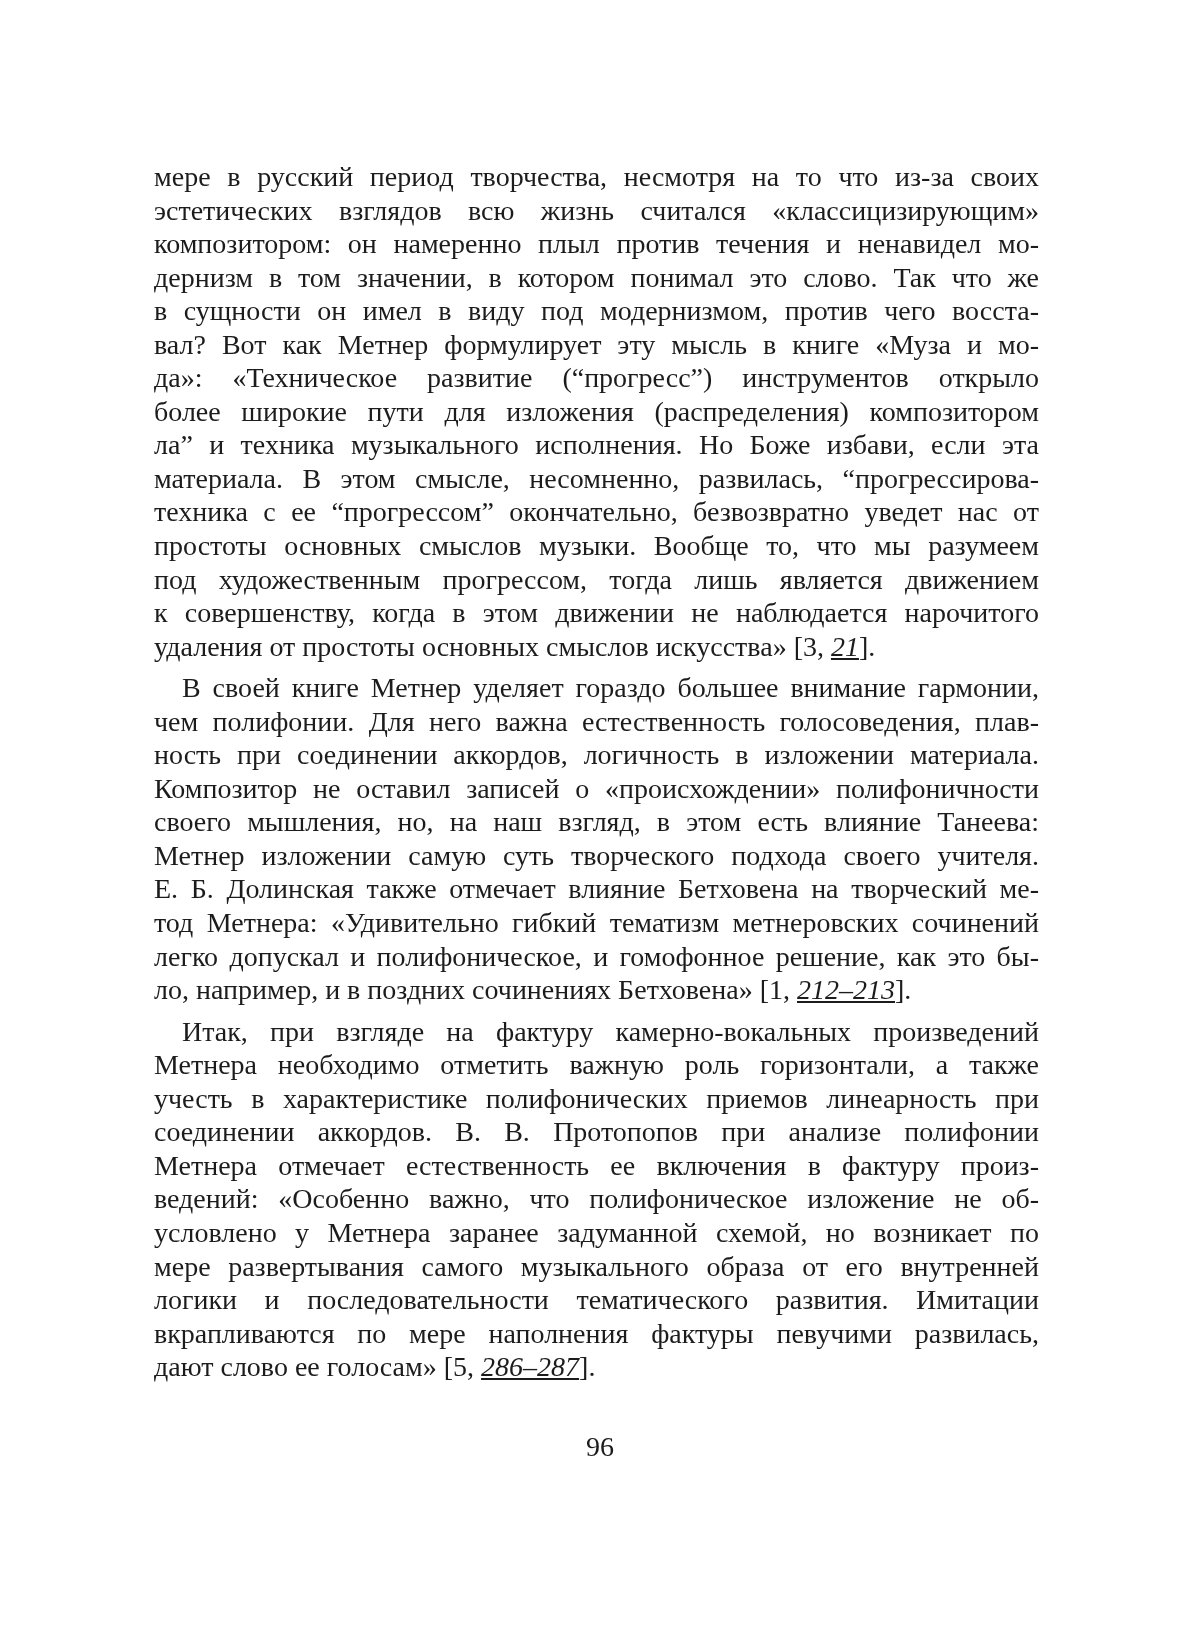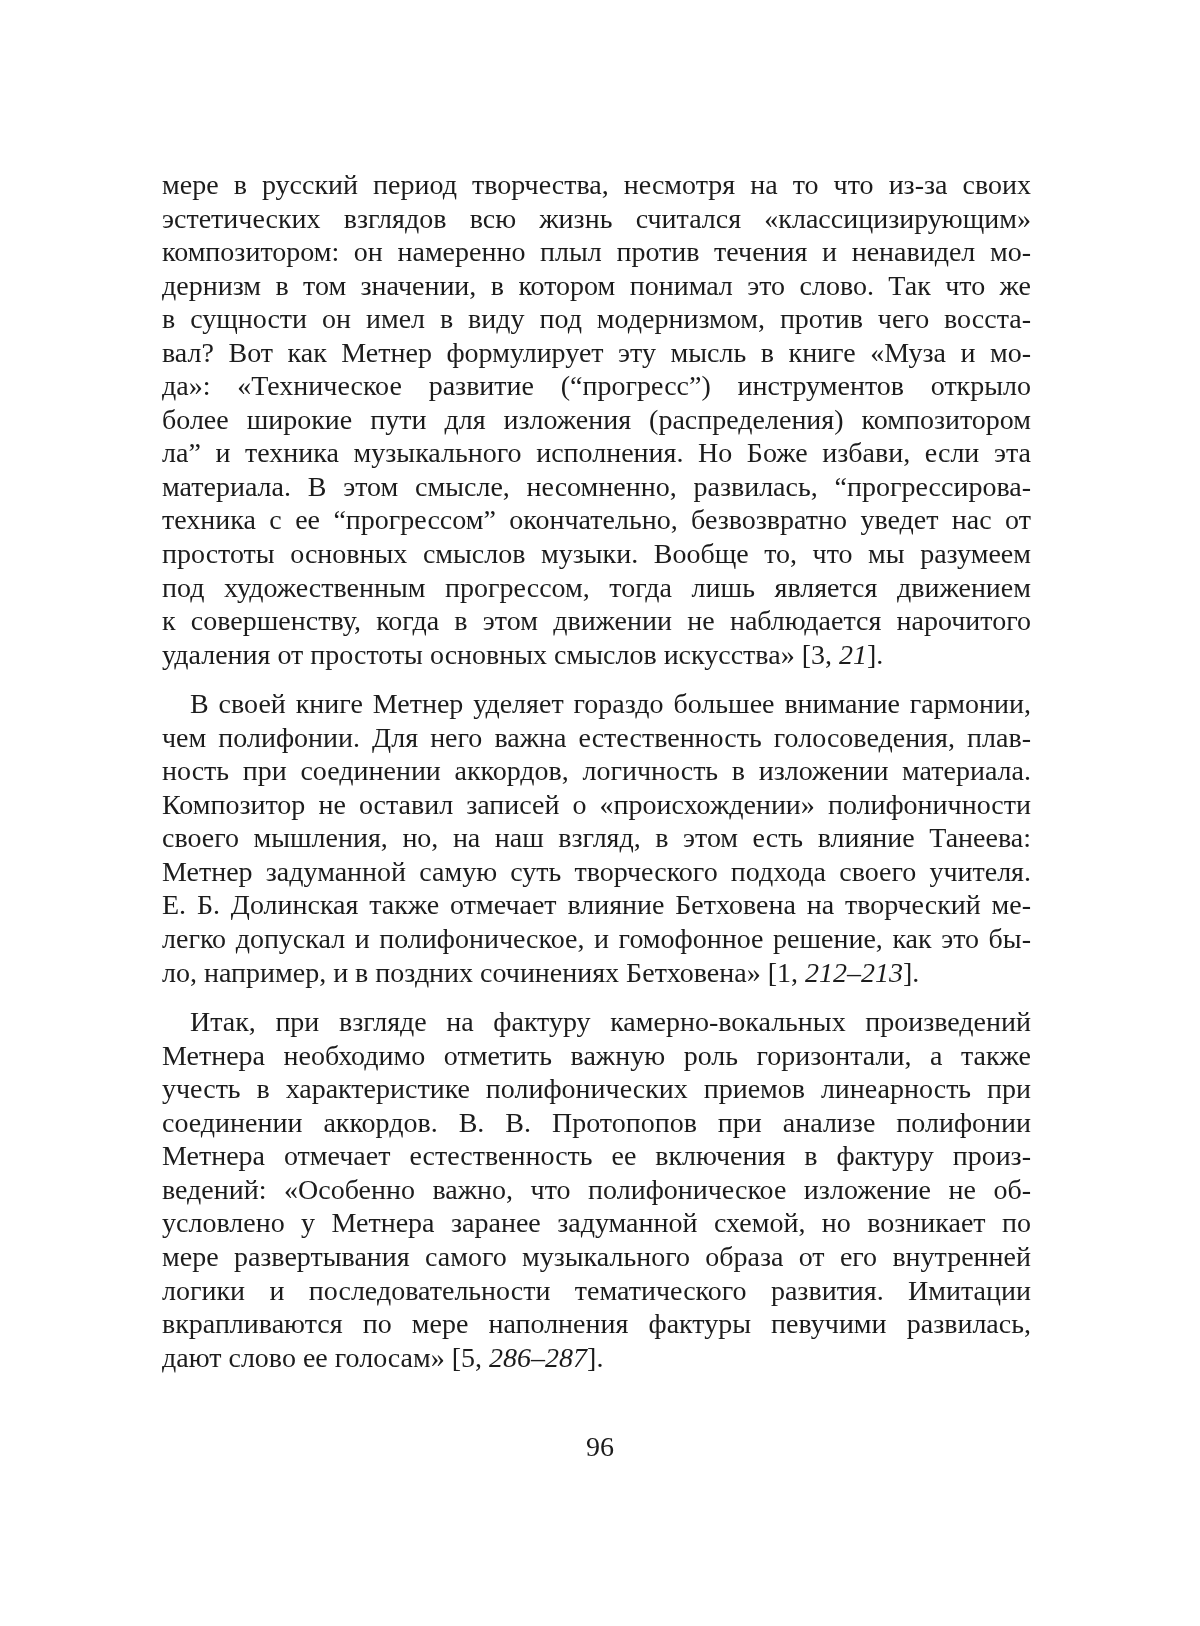--- a/index.html
+++ b/index.html
@@ -12,32 +12,32 @@
     color: #1c1c1c;
   }
   .textblock {
     position: absolute;
     left: 146px;
     top: 152px;
     width: 901px;
     font-size: 28px;
     line-height: 33.55px;
   }
-  .para { margin: 16px; }
+  .para { margin: 8px; }
   .line {
     text-align: justify;
     text-align-last: justify;
   }
   .line.lastline {
     text-align-last: left;
   }
   .line.indent {
     text-indent: 28px;
   }
-  .line i { font-style: italic; }
+  .line i { font-style: italic; text-decoration: underline; }
   .pagenum {
     position: absolute;
     top: 1431px;
     left: 0;
     width: 1200px;
     text-align: center;
     font-size: 28px;
     color: #1c1c1c;
   }
 </style>
@@ -62,22 +62,23 @@
         <div class="line"><span>под художественным прогрессом, тогда лишь является движением</span></div>
         <div class="line"><span>к совершенству, когда в этом движении не наблюдается нарочитого</span></div>
         <div class="line lastline"><span>удаления от простоты основных смыслов искусства» [3, </span><i>21</i><span>].</span></div>
       </div>
       <div class="para">
         <div class="line indent"><span>В своей книге Метнер уделяет гораздо большее внимание гармонии,</span></div>
         <div class="line"><span>чем полифонии. Для него важна естественность голосоведения, плав-</span></div>
         <div class="line"><span>ность при соединении аккордов, логичность в изложении материала.</span></div>
         <div class="line"><span>Композитор не оставил записей о «происхождении» полифоничности</span></div>
         <div class="line"><span>своего мышления, но, на наш взгляд, в этом есть влияние Танеева:</span></div>
-        <div class="line"><span>Метнер задуманной самую суть творческого подхода своего учителя.</span></div>
+        <div class="line"><span>Метнер изложении самую суть творческого подхода своего учителя.</span></div>
         <div class="line"><span>Е. Б. Долинская также отмечает влияние Бетховена на творческий ме-</span></div>
+        <div class="line"><span>тод Метнера: «Удивительно гибкий тематизм метнеровских сочинений</span></div>
         <div class="line"><span>легко допускал и полифоническое, и гомофонное решение, как это бы-</span></div>
         <div class="line lastline"><span>ло, например, и в поздних сочинениях Бетховена» [1, </span><i>212–213</i><span>].</span></div>
       </div>
       <div class="para">
         <div class="line indent"><span>Итак, при взгляде на фактуру камерно-вокальных произведений</span></div>
         <div class="line"><span>Метнера необходимо отметить важную роль горизонтали, а также</span></div>
         <div class="line"><span>учесть в характеристике полифонических приемов линеарность при</span></div>
         <div class="line"><span>соединении аккордов. В. В. Протопопов при анализе полифонии</span></div>
         <div class="line"><span>Метнера отмечает естественность ее включения в фактуру произ-</span></div>
         <div class="line"><span>ведений: «Особенно важно, что полифоническое изложение не об-</span></div>

